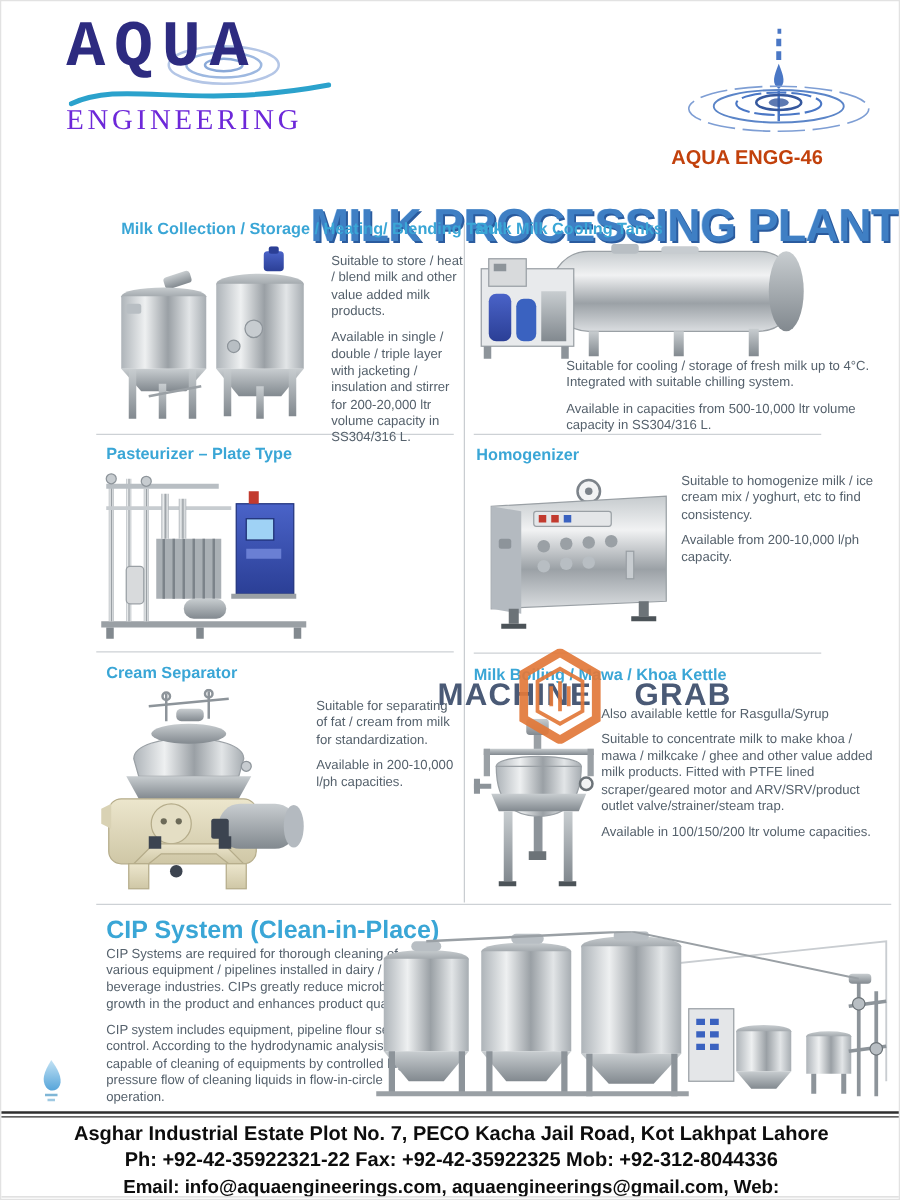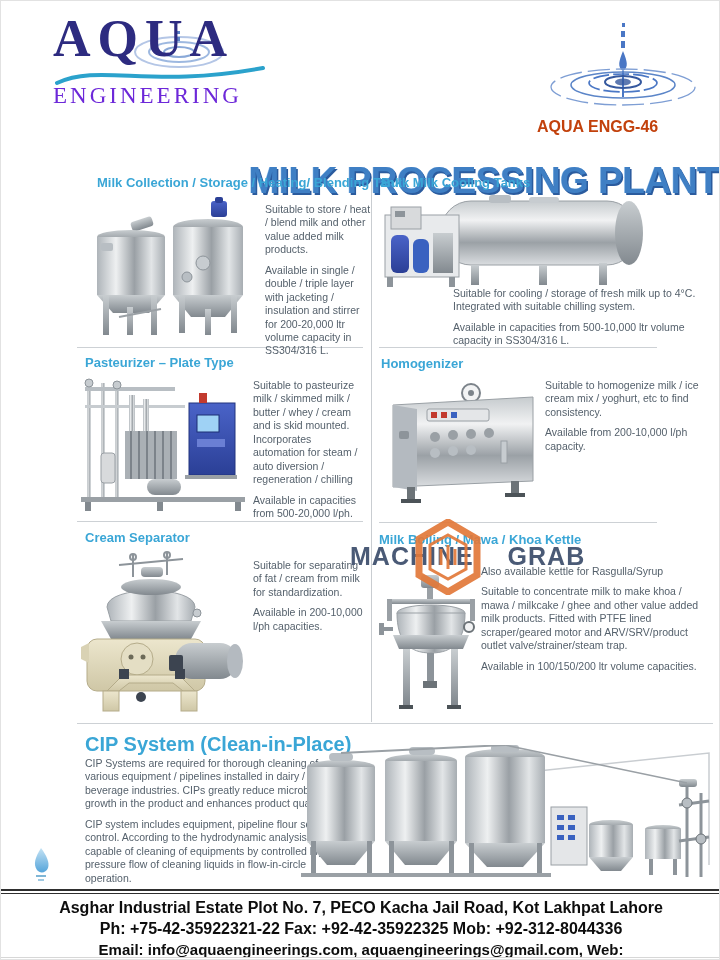--- a/index.html
+++ b/index.html
@@ -3,21 +3,21 @@
 <meta charset="utf-8">
 <style>
   html,body{margin:0;padding:0;background:#f2f2f2;}
   .page{
     position:relative;width:720px;height:960px;margin:0 auto;background:#ffffff;
     font-family:"Liberation Sans",sans-serif;overflow:hidden;
     border:1px solid #e2e2e2;box-sizing:border-box;
   }
   
   .logo{position:absolute;left:52px;top:12px;width:215px;height:104px;}
-  .logo-aqua{position:relative;z-index:2;font-family:Liberation Serif, serif;font-weight:bold;
+  .logo-aqua{position:relative;z-index:2;font-family:Liberation Mono, monospace;font-weight:bold;
     font-size:52px;line-height:1;color:#2d2b80;letter-spacing:7px;}
   .logo-ripple{position:absolute;left:78px;top:18px;z-index:1;}
   .logo-wave{position:absolute;left:2px;top:48px;z-index:3;}
   .logo-eng{position:absolute;left:0px;top:70px;font-family:"Liberation Serif",serif;
     font-size:23px;color:#6d28d9;letter-spacing:3px;font-weight:normal;}
   .droplet-art{position:absolute;left:540px;top:20px;}
   .code-label{position:absolute;left:536px;top:117px;width:170px;font-size:16px;font-weight:bold;
     color:#c2410c;letter-spacing:0px;}
   .page-title{position:absolute;left:0;right:0;top:134px;text-align:right;
     font-size:37px;font-weight:bold;letter-spacing:-0.5px;color:#3f7fc4;
@@ -202,24 +202,20 @@
       <rect x="52" y="20" width="6" height="36" fill="url(#mh)"></rect>
       <rect x="66" y="24" width="6" height="32" fill="url(#mh)"></rect>
       <rect x="24" y="78" width="14" height="30" rx="3" fill="#d8dadc" stroke="#9aa0a5"></rect>
       <rect x="112" y="28" width="46" height="72" fill="url(#bl)" stroke="#22347e"></rect>
       <rect x="120" y="40" width="22" height="17" fill="#9fd2f5" stroke="#1d2f74"></rect>
       <rect x="120" y="64" width="28" height="8" fill="#6a7fd4"></rect>
       <rect x="122" y="18" width="8" height="10" fill="#c23a2e"></rect>
       <rect x="70" y="104" width="34" height="16" rx="8" fill="url(#dk)"></rect>
       <rect x="108" y="100" width="52" height="4" fill="#9aa0a5"></rect>
     </svg>
-    <div class="body" style="left:176px;top:26px;width:110px;">
-      <p>Suitable to pasteurize milk / skimmed milk / butter / whey / cream and is skid mounted. Incorporates automation for steam / auto diversion / regeneration / chilling</p>
-      <p>Available in capacities from 500-20,000 l/ph.</p>
-    </div>
   </div>
 
   <div class="sec" style="left:378px;top:352px;width:334px;height:168px;">
     <h2 class="sec-h" style="left:2px;top:3px;">Homogenizer</h2>
     <svg class="fig" style="left:4px;top:26px;" width="172" height="128" viewBox="0 0 172 128">
       <circle cx="88" cy="14" r="9" fill="#f2f3f4" stroke="#7c838a" stroke-width="2"></circle>
       <circle cx="88" cy="14" r="3" fill="#7c838a"></circle>
       <path d="M10,26 L150,18 L150,102 L10,108 Z" fill="url(#mv)" stroke="#9aa0a5"></path>
       <path d="M10,26 L34,30 L34,112 L10,108 Z" fill="#b4bac0"></path>
       <rect x="44" y="30" width="62" height="12" rx="2" fill="#e4e6e8" stroke="#9aa0a5"></rect>
@@ -395,18 +391,18 @@
   <svg class="corner-drop" width="24" height="36" viewBox="0 0 24 36">
     <path d="M12,2 C6,12 4,18 8,24 C11,28 17,27 19,22 C21,16 17,9 12,2 Z" fill="url(#wd)"></path>
     <line x1="7" y1="30" x2="17" y2="30" stroke="#7fb6d6" stroke-width="2"></line>
     <line x1="9" y1="34" x2="15" y2="34" stroke="#9fc9e2" stroke-width="2"></line>
   </svg>
 
   <div class="hr-dark" style="top:888px;height:2px;"></div>
   <div class="hr-dark" style="top:892px;height:1px;"></div>
   <div class="footer">
     <div class="f1">Asghar Industrial Estate Plot No. 7, PECO Kacha Jail Road, Kot Lakhpat Lahore</div>
-    <div class="f2">Ph: +75-42-35922321-22 Fax: +92-42-35922325 Mob: +92-312-8044336</div>
+    <div class="f2">Ph: +92-42-35922321-22 Fax: +92-42-35922325 Mob: +92-312-8044336</div>
     <div class="f3">Email: info@aquaengineerings.com, aquaengineerings@gmail.com, Web: www.aquaengineerings.com</div>
   </div>
   <div class="hr-bottom"></div>
 
 </div>
 
 </body></html>

